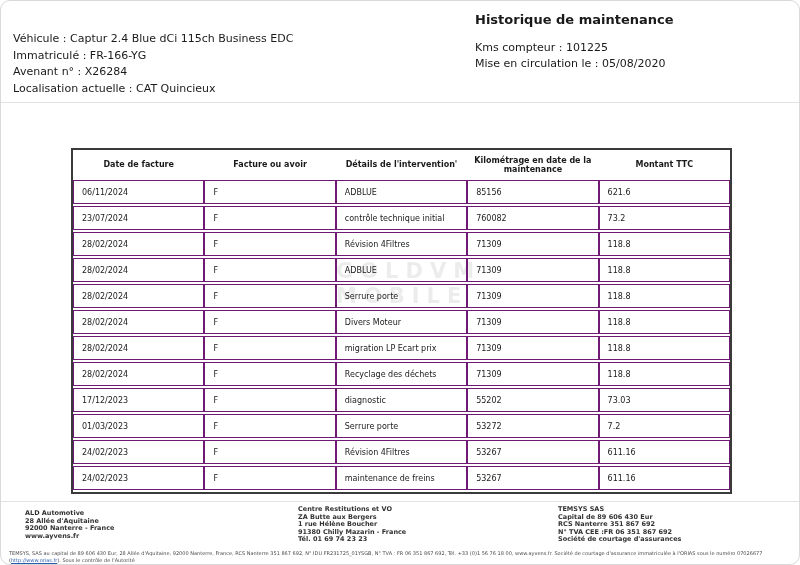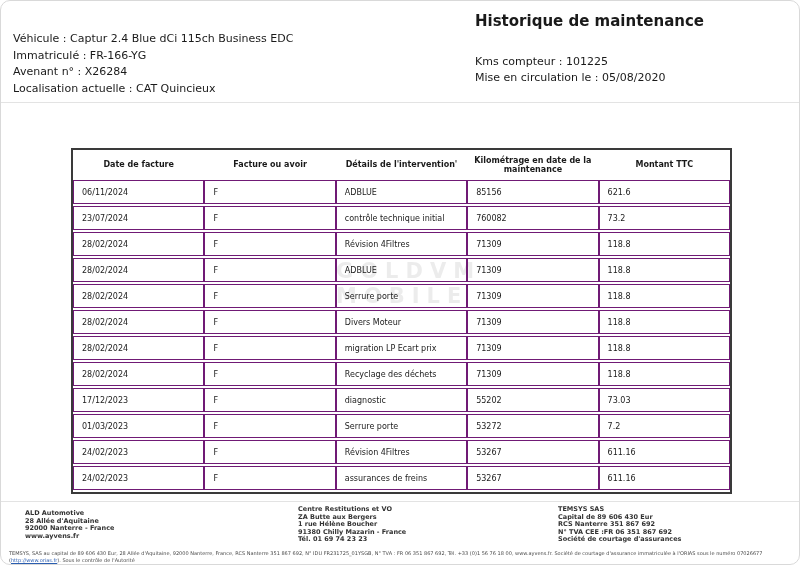--- a/index.html
+++ b/index.html
@@ -4,21 +4,21 @@
 <style>
   * { margin:0; padding:0; box-sizing:border-box; }
   html,body { width:800px; height:565px; background:#fff; overflow:hidden;
               font-family:"DejaVu Sans","Liberation Sans",sans-serif; color:#1a1a1a; }
   .page { position:absolute; inset:0; width:800px; height:565px; background:#fff;
           border:1px solid #d9d9d9; border-radius:10px; overflow:hidden; }
 
   
   .vehicle-info { position:absolute; left:12px; top:30px; font-size:11px; line-height:16.5px; }
   .summary { position:absolute; left:474px; top:11px; font-size:11px; }
-  .summary .title { font-size:15px; font-weight:bold; margin-bottom:24px; }
+  .summary .title { font-size:13px; font-weight:bold; margin-bottom:13px; }
   .summary .line { line-height:16px; }
   .divider { position:absolute; left:0; right:0; height:1px; background:#e3e3e3; }
   .divider.top { top:101px; }
   .divider.bottom { top:500px; }
 
   
   .watermark { position:absolute; left:335px; top:258px; z-index:0;
                font-size:21px; font-weight:bold; letter-spacing:7px;
                color:rgba(120,120,120,0.14); line-height:25px; pointer-events:none; }
 
@@ -151,21 +151,21 @@
         <tr>
           <td>24/02/2023</td>
           <td>F</td>
           <td>Révision 4Filtres</td>
           <td>53267</td>
           <td>611.16</td>
         </tr>
         <tr>
           <td>24/02/2023</td>
           <td>F</td>
-          <td>assurances de freins</td>
+          <td>maintenance de freins</td>
           <td>53267</td>
           <td>611.16</td>
         </tr>
       </tbody>
   </table>
 
   <div class="divider bottom"></div>
 
   <div class="footer-col c1">
       <div>ALD Automotive</div>

